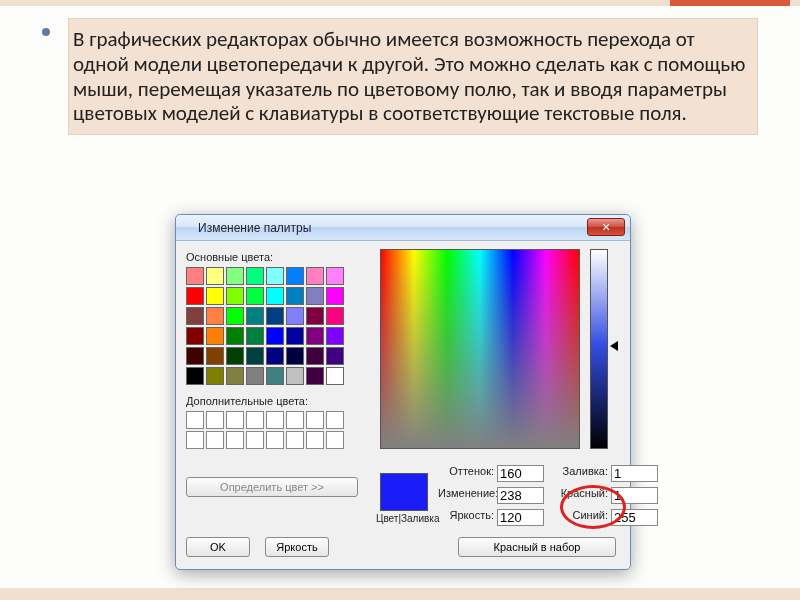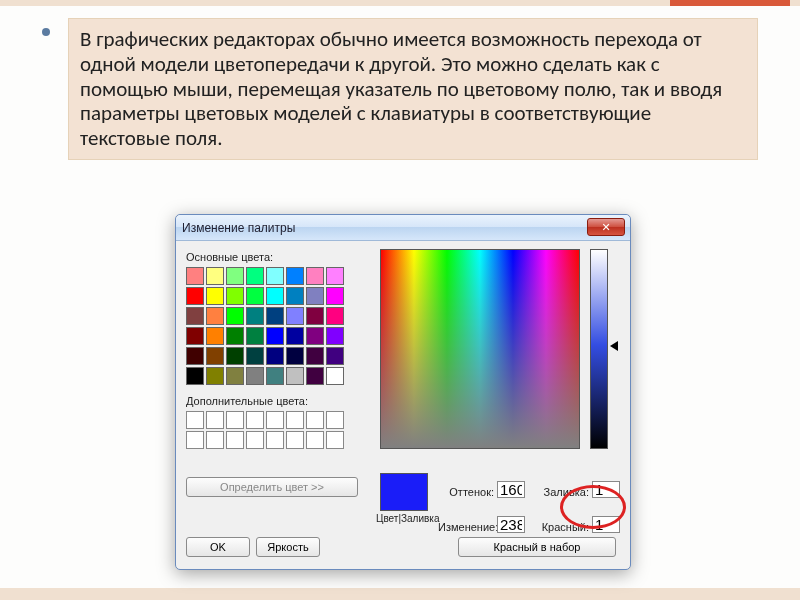--- a/index.html
+++ b/index.html
@@ -5,36 +5,36 @@
   * { box-sizing: border-box; margin: 0; padding: 0; }
   body { width: 800px; height: 600px; background: #fdfdfc; font-family: Calibri, Arial, sans-serif; position: relative; overflow: hidden; }
   
   .slide-bg { position: absolute; left: 0; top: 0; width: 800px; height: 600px; }
   .top-bar { position: absolute; left: 0; top: 0; width: 100%; height: 6px; background: #f0e0d0; }
   .accent { position: absolute; right: 10px; top: 0; width: 120px; height: 6px; background: #d9593a; }
   .bottom-bar { position: absolute; left: 0; bottom: 0; width: 100%; height: 12px; background: #f0e0d0; }
   
   .text-block {
     position: absolute; left: 68px; top: 18px; width: 690px;
-    background: #f3e2d3; padding: 8px 11px;
+    background: #f3e2d3; padding: 8px 4px;
     font-size: 21px; line-height: 1.18; color: #222;
     border: 1px solid #e6d2b8;
   }
   .bullet { position: absolute; left: 42px; top: 28px; width: 8px; height: 8px; border-radius: 50%; background: #5b7ba0; }
   
   .dialog {
     position: absolute; left: 175px; top: 214px; width: 456px; height: 356px;
     background: #f0f0f0; border: 1px solid #6a8bbd; border-radius: 5px;
     box-shadow: 0 4px 18px rgba(0,0,0,0.35);
     font-family: Tahoma, Arial, sans-serif; font-size: 11px; color: #222;
   }
   .titlebar {
     height: 26px; background: linear-gradient(#eaf3fd,#d6e6f9 48%,#bcd5f1 50%,#d6e7fa);
     border-bottom: 1px solid #9fb9d8; border-radius: 5px 5px 0 0;
-    display: flex; align-items: center; padding: 0 6px; font-size: 12px; color: #223;
+    display: flex; align-items: center; padding: 0 22px; font-size: 12px; color: #223;
     position: relative;
   }
   .close-btn {
     position: absolute; right: 5px; top: 3px; width: 38px; height: 18px;
     background: linear-gradient(#e49993,#cf5242 48%,#bb2f1f 50%,#d6543f);
     border: 1px solid #8a1d0f; border-radius: 3px; color: #fff;
     display: flex; align-items: center; justify-content: center; font-size: 11px;
     cursor: pointer;
   }
   
@@ -72,34 +72,34 @@
     border-right: 8px solid #000;
   }
   
   .preview-sw {
     position: absolute; left: 204px; top: 232px; width: 48px; height: 38px;
     background: #1a1df8; border: 1px solid #555;
   }
   .preview-lbl { position: absolute; left: 200px; top: 272px; font-size: 10px; }
   
   .val-cols { position: absolute; left: 262px; top: 222px; font-size: 11px; }
-  .val-row { display: flex; align-items: flex-end; margin: 15px 0; height: 20px; }
+  .val-row { display: flex; align-items: flex-start; margin: 2px 0; height: 20px; }
   .val-row label { width: 56px; text-align: right; margin-right: 3px; }
   .val-row .vr2 { width: 58px; text-align: right; margin-right: 3px; margin-left: 6px; }
   .val-row input {
-    width: 28px; height: 17px; font-size: 15px; border: 1px solid #888;
+    width: 47px; height: 17px; font-size: 13px; border: 1px solid #888;
     padding: 0 2px; text-align: left; font-family: inherit;
   }
   
   .highlight-ring {
     position: absolute; left: 384px; top: 244px; width: 66px; height: 44px;
     border: 3px solid #d22; border-radius: 50%; pointer-events: none;
   }
   
-  .btn-row { position: absolute; left: 10px; top: 296px; display: flex; gap: 6px; }
+  .btn-row { position: absolute; left: 10px; top: 296px; display: flex; gap: 15px; }
   .add-btn { position: absolute; left: 282px; top: 296px; width: 158px; }
 </style>
 </head>
 <body>
 
 <div class="slide-bg">
   <div class="top-bar"></div>
   <div class="accent"></div>
   <div class="bottom-bar"></div>
 </div>
@@ -208,19 +208,25 @@
         <input value="160" style="">
         <label class="vr2">Заливка:</label>
         <input value="1" style="">
       </div>
       <div class="val-row">
         <label>Изменение:</label>
         <input value="238" style="">
         <label class="vr2">Красный:</label>
         <input value="1" style="">
       </div>
+      <div class="val-row">
+        <label>Яркость:</label>
+        <input value="120" style="">
+        <label class="vr2">Синий:</label>
+        <input value="255" style="">
+      </div>
     </div>
 
     <button class="btn add-btn">Красный в набор</button>
 
     <div class="highlight-ring"></div>
   </div>
 </div>
 
 </body></html>

